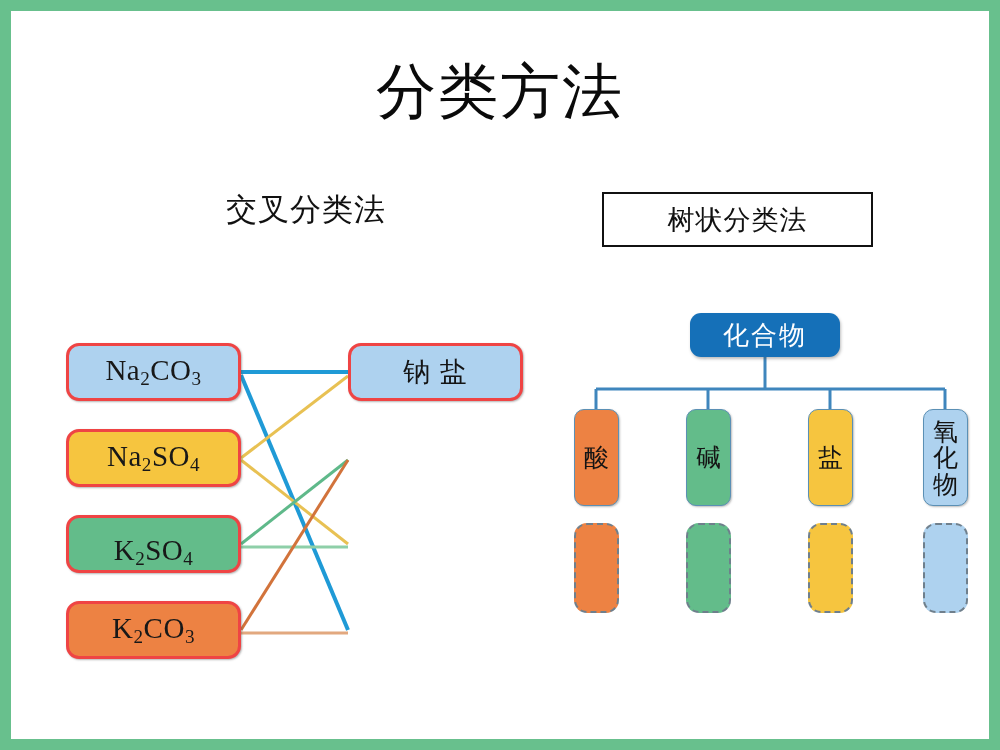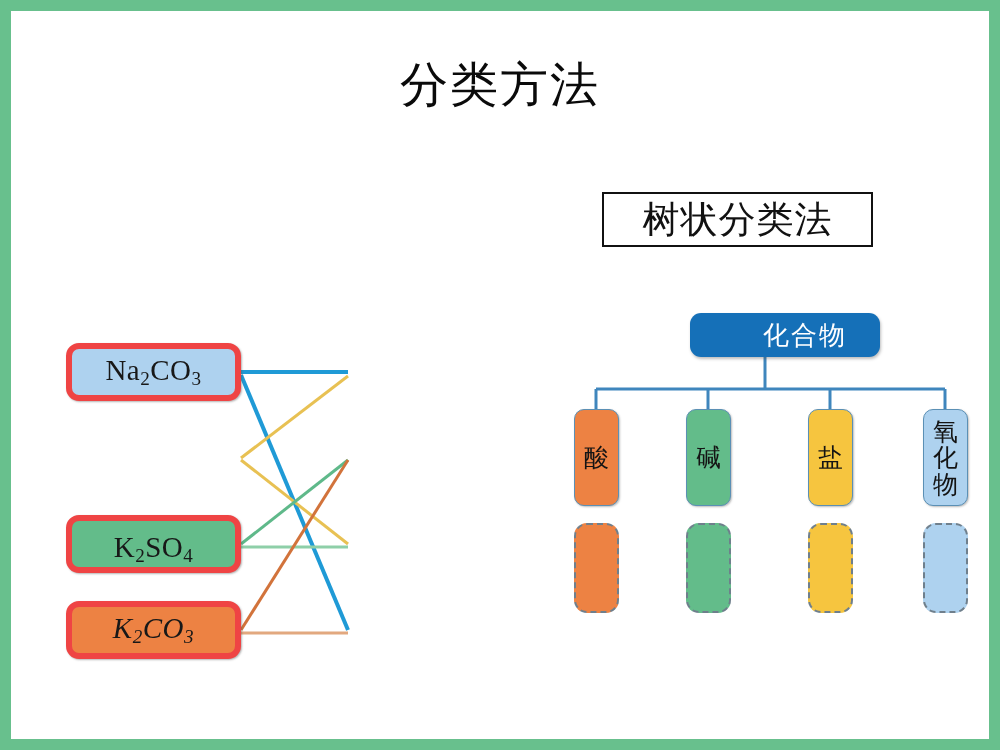--- a/index.html
+++ b/index.html
@@ -35,21 +35,21 @@
   }
 
   
   .slide-title {
     position: absolute;
     left: 0;
     top: 48px;
     width: 978px;
     text-align: center;
     font-family: "Liberation Serif", serif;
-    font-size: 48px;
+    font-size: 60px;
     line-height: 1.1;
     color: #0a0a0a;
     letter-spacing: 2px;
   }
   .sub-title-left {
     position: absolute;
     left: 175px;
     top: 178px;
     width: 240px;
     text-align: center;
@@ -64,21 +64,21 @@
     width: 271px;
     height: 55px;
     border: 2px solid #111111;
     background: #ffffff;
     box-sizing: border-box;
     display: flex;
     align-items: center;
     justify-content: center;
   }
   .sub-title-right-box span {
-    font-size: 37px;
+    font-size: 27px;
     color: #111111;
     letter-spacing: 1px;
     text-align: center;
   }
 
   
   #cross-area {
     position: absolute;
     left: 45px;
     top: 315px;
@@ -90,21 +90,21 @@
     left: 0;
     top: 0;
     width: 480px;
     height: 340px;
   }
   .cbox {
     position: absolute;
     width: 175px;
     height: 58px;
     border-radius: 13px;
-    border: 6px solid #ef4444;
+    border: 3px solid #ef4444;
     box-sizing: border-box;
     display: flex;
     align-items: center;
     justify-content: center;
     box-shadow: 1px 1px 2px rgba(90,90,90,0.45);
   }
   .cbox .formula {
     font-family: "Liberation Serif", serif;
     font-size: 29px;
     color: #181818;
@@ -117,28 +117,28 @@
   .cbox .cn {
     font-size: 27px;
     color: #141414;
     letter-spacing: 1px;
   }
 
   .fill-blue   { background: #aed2ef; }
   .fill-yellow { background: #f6c53f; }
   .fill-green  { background: #63bc8a; align-items: flex-end; }
   .fill-orange { background: #ed8243; }
-  .fill-deepblue { background: #1570b8; padding-left: 40px; }
+  .fill-deepblue { background: #1570b8; }
 
   .col-left  { left: 10px; }
   .col-right { left: 292px; }
   .row-1 { top: 17px; }
   .row-2 { top: 103px; }
   .row-3 { top: 189px; }
-  .row-4 { top: 275px; font-style: italic; }
+  .row-4 { top: 275px; }
 
   
   #tree-area {
     position: absolute;
     left: 540px;
     top: 290px;
     width: 440px;
     height: 330px;
   }
   #tree-lines {
@@ -213,20 +213,21 @@
 
   <div class="frame-edge frame-top"></div>
   <div class="frame-edge frame-bottom"></div>
   <div class="frame-edge frame-left"></div>
   <div class="frame-edge frame-right"></div>
 
   <div class="canvas">
 
     <div class="slide-title">分类方法</div>
 
+    <div class="sub-title-left">交叉分类法</div>
 
     <div class="sub-title-right-box">
       <span>树状分类法</span>
     </div>
 
     <div id="cross-area">
 
       <svg id="cross-lines" viewBox="0 0 480 340">
 
         <line x1="185" y1="46" x2="292" y2="46" stroke="#1f9ad6" stroke-width="4"></line>
@@ -242,27 +243,33 @@
         <line x1="185" y1="221" x2="292" y2="221" stroke="#8ecfa8" stroke-width="3"></line>
 
         <line x1="185" y1="304" x2="292" y2="134" stroke="#d2733b" stroke-width="3"></line>
 
         <line x1="185" y1="307" x2="292" y2="307" stroke="#e2a87f" stroke-width="3"></line>
       </svg>
 
       <div class="cbox col-left row-1 fill-blue">
         <span class="formula"><span>Na</span><sub>2</sub><span>CO</span><sub>3</sub></span>
       </div>
+      <div class="cbox col-left row-2 fill-yellow">
+        <span class="formula"><span>Na</span><sub>2</sub><span>SO</span><sub>4</sub></span>
+      </div>
       <div class="cbox col-left row-3 fill-green">
         <span class="formula"><span>K</span><sub>2</sub><span>SO</span><sub>4</sub></span>
       </div>
       <div class="cbox col-left row-4 fill-orange">
         <span class="formula"><span>K</span><sub>2</sub><span>CO</span><sub>3</sub></span>
       </div>
 
+      <div class="cbox col-right row-1 fill-blue">
+        <span class="cn">钠 盐</span>
+      </div>
     </div>
 
     <div id="tree-area">
 
       <svg id="tree-lines" viewBox="0 0 440 330">
         <line x1="214" y1="56" x2="214" y2="88" stroke="#3f86bd" stroke-width="3"></line>
         <line x1="45" y1="88" x2="394" y2="88" stroke="#3f86bd" stroke-width="3"></line>
         <line x1="45" y1="88" x2="45" y2="108" stroke="#3f86bd" stroke-width="3"></line>
         <line x1="157" y1="88" x2="157" y2="108" stroke="#3f86bd" stroke-width="3"></line>
         <line x1="279" y1="88" x2="279" y2="108" stroke="#3f86bd" stroke-width="3"></line>

